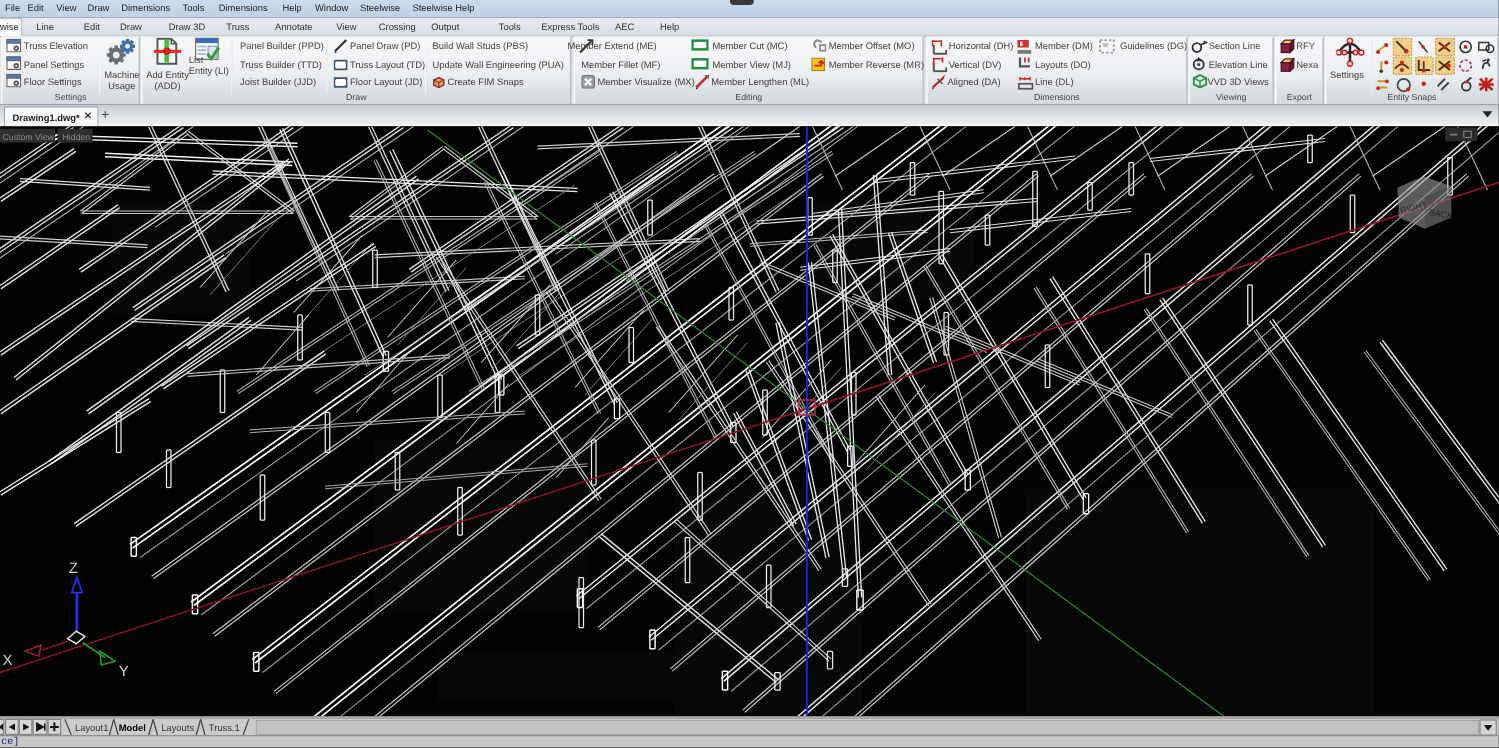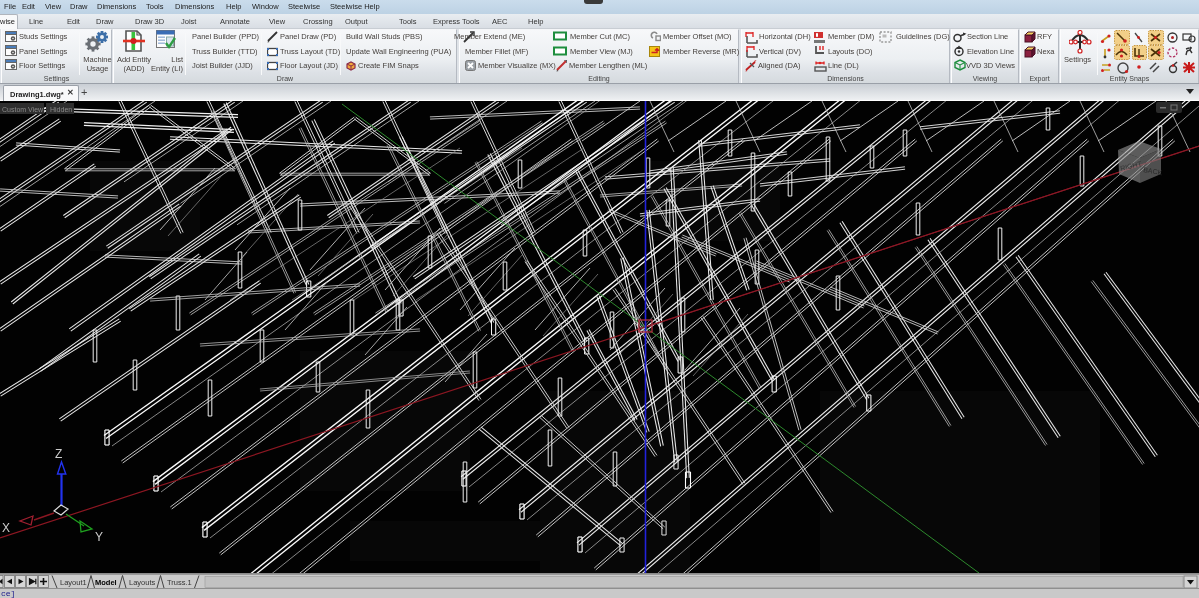--- a/index.html
+++ b/index.html
@@ -14,21 +14,21 @@
     <span style="left:330px">Steelwise Help</span>
     <div style="position:absolute;left:584px;top:0;width:19px;height:4px;background:#3a3a3a;border-radius:0 0 3px 3px"></div>
   </div>
 <div class="tr">
     <div style="position:absolute;left:-6px;top:0;width:24px;height:15px;background:#f8f9fa;border:1px solid #b0b5bc;border-bottom:none;border-radius:2px 2px 0 0"></div>
     <span style="left:0;color:#222">wise</span>
     <span style="left:29px">Line</span>
     <span style="left:67px">Edit</span>
     <span style="left:96px">Draw</span>
     <span style="left:135px">Draw 3D</span>
-    <span style="left:181px">Joist</span>
+    <span style="left:181px">Truss</span>
     <span style="left:220px">Annotate</span>
     <span style="left:269px">View</span>
     <span style="left:303px">Crossing</span>
     <span style="left:345px">Output</span>
     <span style="left:399px">Tools</span>
     <span style="left:433px">Express Tools</span>
     <span style="left:492px">AEC</span>
     <span style="left:528px">Help</span>
   </div>
 <div class="ribbon">
@@ -52,21 +52,21 @@
     </div>
     <div class="grp" style="left:1060px;width:139px">
       <div class="glabel">Entity Snaps</div>
     </div>
     <svg style="position:absolute;left:5px;top:2px" width="12" height="11" viewBox="0 0 12 11">
       <rect x="0.5" y="0.5" width="11" height="10" fill="#fdfdfd" stroke="#666"></rect>
       <rect x="0.5" y="0.5" width="11" height="3" fill="#4a7cb8" stroke="#666"></rect>
       <circle cx="8" cy="7.5" r="2.2" fill="#555"></circle>
       <circle cx="8" cy="7.5" r="0.8" fill="#eee"></circle>
     </svg>
-    <div class="it" style="left:19px;top:3px">Studs Settings</div>
+    <div class="it" style="left:19px;top:3px">Truss Elevation</div>
     <svg style="position:absolute;left:5px;top:16px" width="12" height="11" viewBox="0 0 12 11">
       <rect x="0.5" y="0.5" width="11" height="10" fill="#fdfdfd" stroke="#666"></rect>
       <rect x="0.5" y="0.5" width="11" height="3" fill="#4a7cb8" stroke="#666"></rect>
       <circle cx="8" cy="7.5" r="2.2" fill="#555"></circle>
       <circle cx="8" cy="7.5" r="0.8" fill="#eee"></circle>
     </svg>
     <div class="it" style="left:19px;top:18px">Panel Settings</div>
     <svg style="position:absolute;left:5px;top:30px" width="12" height="11" viewBox="0 0 12 11">
       <rect x="0.5" y="0.5" width="11" height="10" fill="#fdfdfd" stroke="#666"></rect>
       <rect x="0.5" y="0.5" width="11" height="3" fill="#4a7cb8" stroke="#666"></rect>
@@ -108,21 +108,21 @@
     <div class="it" style="left:115px;top:26px;text-align:center;width:38px">Add Entity<br>(ADD)</div>
     <svg style="position:absolute;left:156px;top:1px" width="20" height="21" viewBox="0 0 20 21">
       <rect x="0.5" y="0.5" width="18" height="17" fill="#fdfdfd" stroke="#777"></rect>
       <rect x="0.5" y="0.5" width="18" height="4" fill="#3a6db5"></rect>
       <rect x="2" y="6.5" width="7" height="1.4" fill="#9ab4d8"></rect>
       <rect x="2" y="9.5" width="7" height="1.4" fill="#9ab4d8"></rect>
       <rect x="2" y="12.5" width="7" height="1.4" fill="#9ab4d8"></rect>
       <rect x="10.5" y="7" width="7" height="9" fill="#dde6ef" stroke="#8aa"></rect>
       <path d="M10 13 L13 17 L19 8" fill="none" stroke="#2f9e44" stroke-width="2.4"></path>
     </svg>
-    <div class="it" style="left:151px;top:26px;text-align:right;width:32px">List<br>Entity (LI)</div>
+    <div class="it" style="left:151px;top:14px;text-align:left;width:32px">List<br>Entity (LI)</div>
     <div class="sep" style="left:185px"></div>
     <div class="it" style="left:192px;top:3px">Panel Builder (PPD)</div>
     <div class="it" style="left:192px;top:18px">Truss Builder (TTD)</div>
     <div class="it" style="left:192px;top:32px">Joist Builder (JJD)</div>
     <div class="sep" style="left:261px"></div>
     <svg style="position:absolute;left:267px;top:2px" width="11" height="12" viewBox="0 0 11 12">
       <line x1="1" y1="10" x2="10" y2="1" stroke="#333" stroke-width="1.8"></line>
       <path d="M1 10 L0.5 11.5 L2.5 11 Z" fill="#333"></path>
     </svg>
     <div class="it" style="left:280px;top:3px">Panel Draw (PD)</div>

